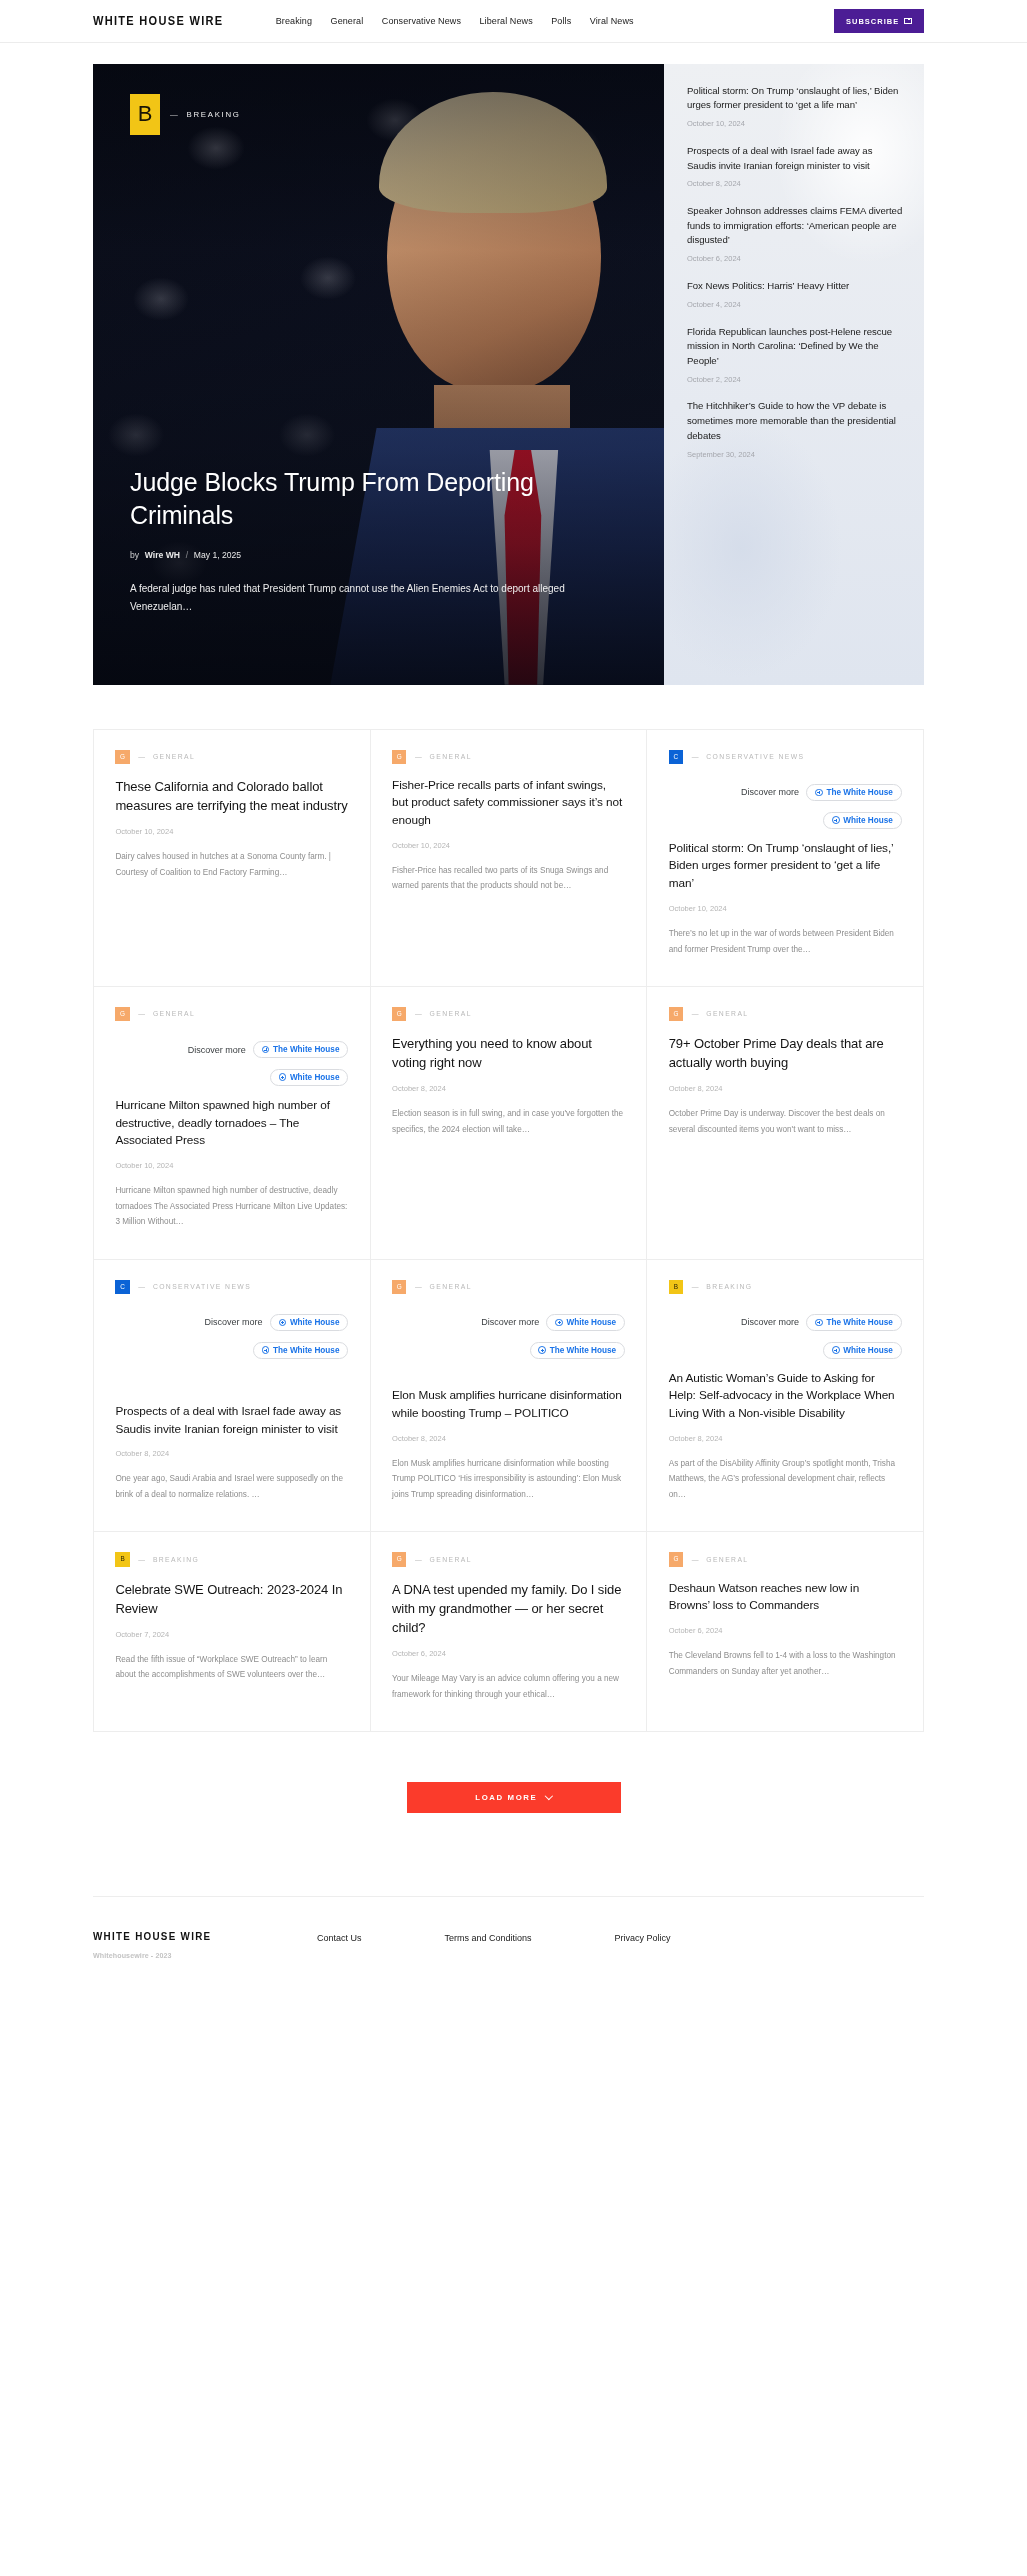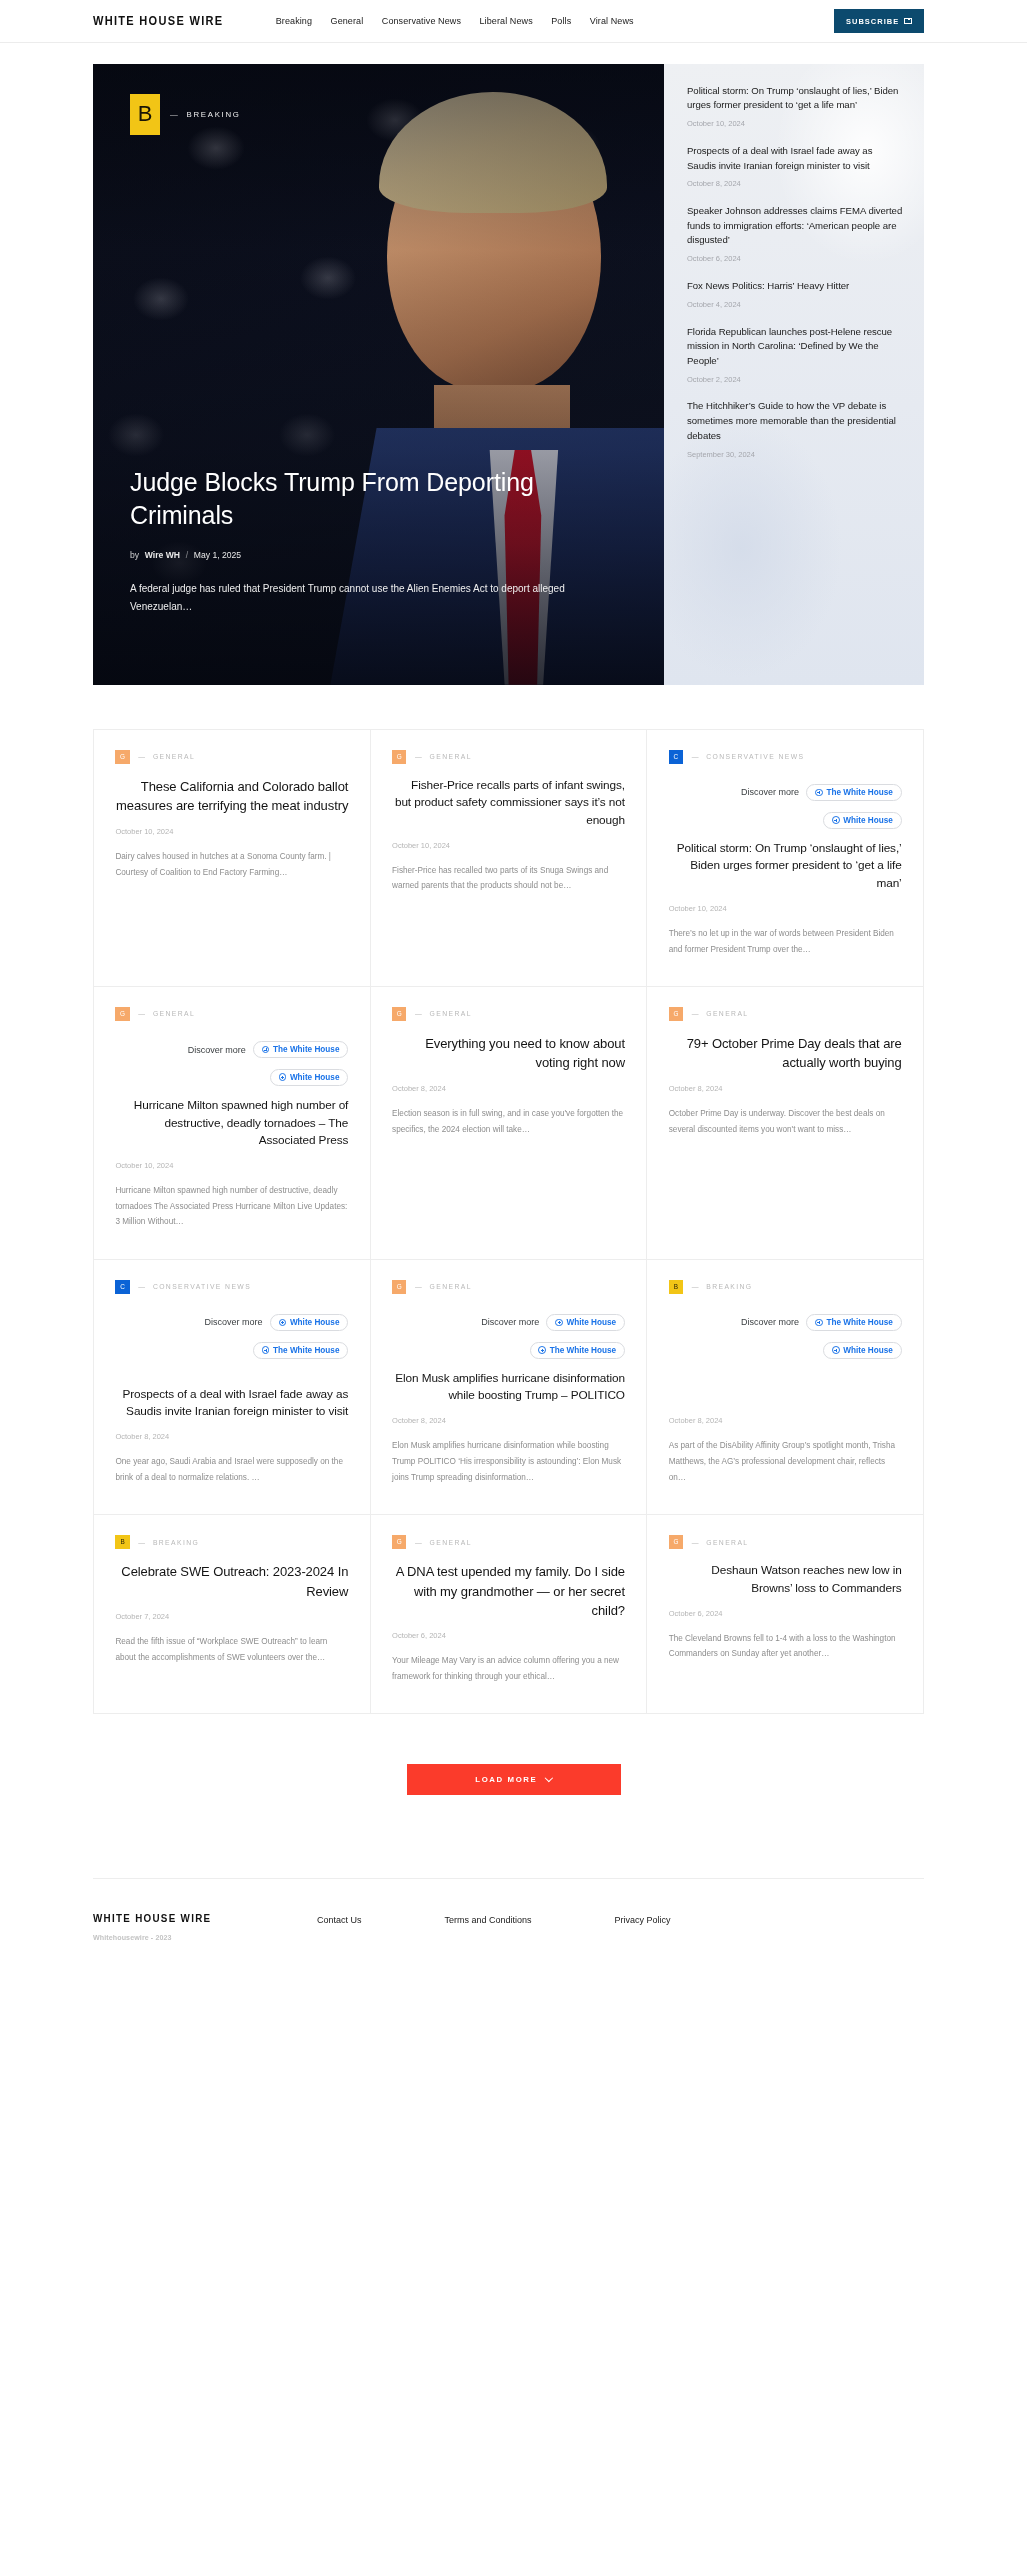--- a/index.html
+++ b/index.html
@@ -39,21 +39,21 @@
   .main-nav a {
     font-size: 9px;
     color: #1a1a1a;
     text-decoration: none;
     white-space: nowrap;
     letter-spacing: 0.1px;
     font-family: "Liberation Sans Narrow","Liberation Sans", sans-serif;
   }
   .header-spacer { flex: 1 1 auto; }
   .subscribe-btn {
-    background: #0c4a6e;
+    background: #4c1d95;
     color: #fff;
     border: 0;
     font-size: 7.5px;
     letter-spacing: 1px;
     font-weight: 600;
     padding: 7.1px 12px;
     display: inline-flex;
     align-items: center;
     gap: 5px;
     cursor: pointer;
@@ -237,21 +237,21 @@
   }
   .cat-sq.general { background: #f6a96a; }
   .cat-sq.conservative { background: #0b63d6; }
   .cat-sq.breaking { background: #f2c516; color: #2a2406; }
   .cat-name {
     font-size: 6.8px; letter-spacing: 1.4px; color: #b8b8b8; font-weight: 500;
   }
   .cat-name .dash { margin-right: 6.4px; }
   .card-title {
     font-size: 11.8px; line-height: 1.48; font-weight: 500; color: #141414;
-    letter-spacing: -0.1px; margin-bottom: 11.4px; text-align: right;
+    letter-spacing: -0.1px; margin-bottom: 11.4px;
   }
   .card-title.narrow {
     font-family: "Liberation Sans Narrow","Liberation Sans", sans-serif;
     font-size: 13px; font-weight: 400;
   }
   .card-date { font-size: 7.5px; color: #b5b5b5; margin-bottom: 13px; }
   .card-excerpt {
     font-size: 8.2px; line-height: 1.92; color: #8d8d8d;
   }
   .spacer-flex { flex: 1 1 auto; }
@@ -571,20 +571,21 @@
             </span>
           </div>
           <div class="discover-line">
             <span class="chip">
               <span class="plus-icon"></span>
               <span>White House</span>
             </span>
           </div>
         </div>
         <div class="spacer-flex"></div>
+        <h2 class="card-title">An Autistic Woman’s Guide to Asking for Help: Self-advocacy in the Workplace When Living With a Non-visible Disability</h2>
         <div class="card-date">October 8, 2024</div>
         <p class="card-excerpt">As part of the DisAbility Affinity Group’s spotlight month, Trisha Matthews, the AG’s professional development chair, reflects on…</p>
       </article>
     </div>
     <div class="grid-row">
       <article class="card">
         <div class="card-cat">
           <span class="cat-sq breaking">B</span>
           <span class="cat-name"><span class="dash">—</span><span>BREAKING</span></span>
         </div>

